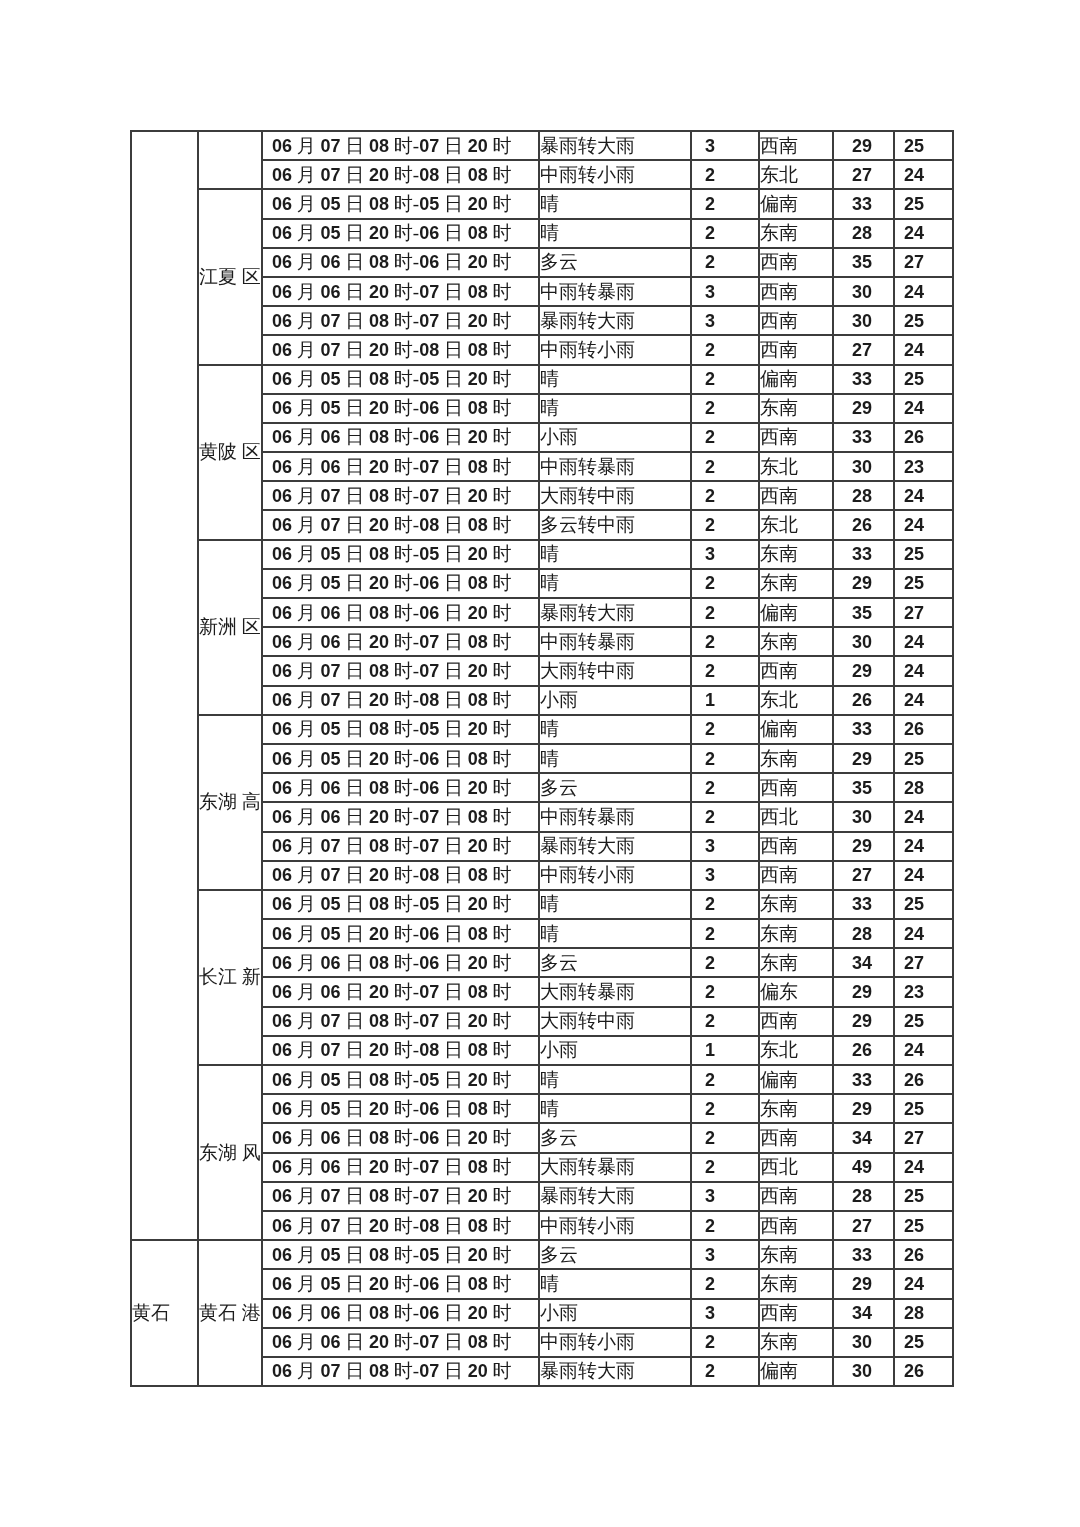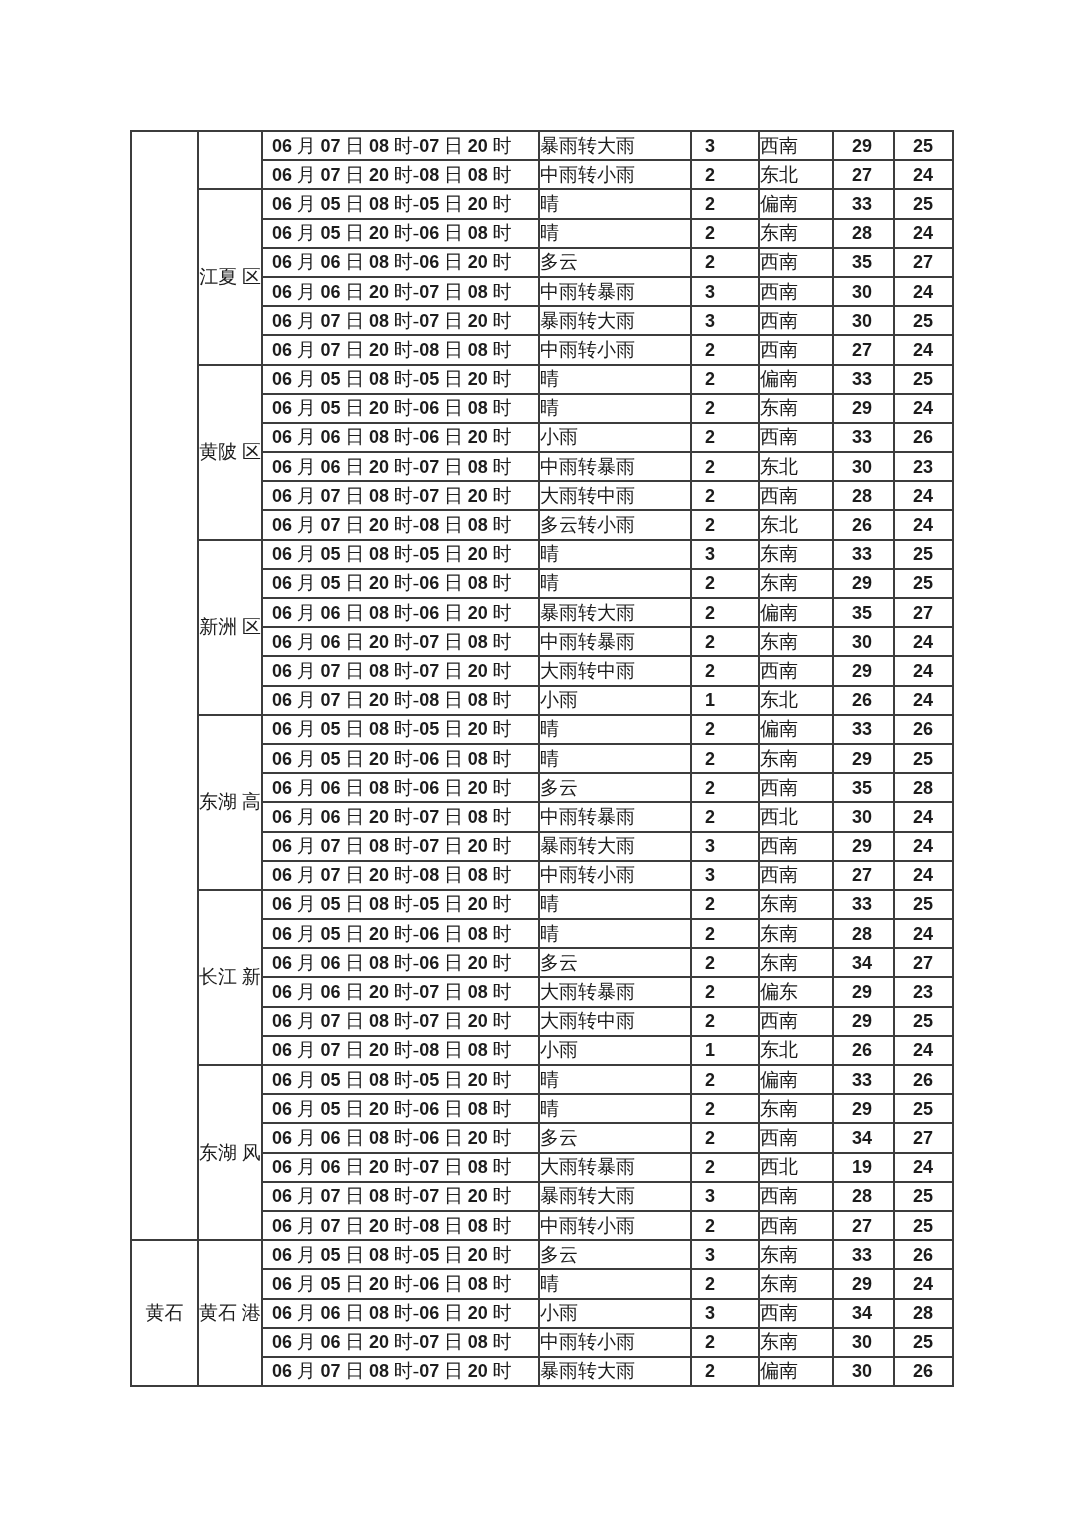--- a/index.html
+++ b/index.html
@@ -23,30 +23,29 @@
   }
   table.forecast td {
     border: 2px solid #3c3c3c;
     font-size: 19px;
     vertical-align: middle;
     height: 29.2px;
     overflow: hidden;
     white-space: nowrap;
   }
   td.c-city, td.c-district {
-    text-align: center;
     white-space: pre-line;
     line-height: 26px;
   }
   td.c-time    { padding-left: 9px;  }
   td.c-weather { }
   td.c-force   { padding-left: 13px; }
   td.c-dir     {  }
   td.c-high    { padding-left: 18px; }
-  td.c-low     { padding-left: 18px; }
+  td.c-low     { padding-left: 9px; }
   .num {
     font-family: "Liberation Sans", "DejaVu Sans", sans-serif;
     font-weight: 600;
     font-size: 18px;
   }
 </style>
 </head>
 <body>
 
 <div class="page">
@@ -167,21 +166,21 @@
         <tr>
           <td class="c-time"><span class="num">06</span> 月 <span class="num">07</span> 日 <span class="num">08</span> 时-<span class="num">07</span> 日 <span class="num">20</span> 时</td>
           <td class="c-weather">大雨转中雨</td>
           <td class="c-force"><span class="num">2</span></td>
           <td class="c-dir">西南</td>
           <td class="c-high"><span class="num">28</span></td>
           <td class="c-low"><span class="num">24</span></td>
         </tr>
         <tr>
           <td class="c-time"><span class="num">06</span> 月 <span class="num">07</span> 日 <span class="num">20</span> 时-<span class="num">08</span> 日 <span class="num">08</span> 时</td>
-          <td class="c-weather">多云转小雨</td>
+          <td class="c-weather">多云转中雨</td>
           <td class="c-force"><span class="num">2</span></td>
           <td class="c-dir">东北</td>
           <td class="c-high"><span class="num">26</span></td>
           <td class="c-low"><span class="num">24</span></td>
         </tr>
         <tr>
           <td class="c-district" rowspan="6">新洲
 区</td>
           <td class="c-time"><span class="num">06</span> 月 <span class="num">05</span> 日 <span class="num">08</span> 时-<span class="num">05</span> 日 <span class="num">20</span> 时</td>
           <td class="c-weather">晴</td>
@@ -356,21 +355,21 @@
           <td class="c-force"><span class="num">2</span></td>
           <td class="c-dir">西南</td>
           <td class="c-high"><span class="num">34</span></td>
           <td class="c-low"><span class="num">27</span></td>
         </tr>
         <tr>
           <td class="c-time"><span class="num">06</span> 月 <span class="num">06</span> 日 <span class="num">20</span> 时-<span class="num">07</span> 日 <span class="num">08</span> 时</td>
           <td class="c-weather">大雨转暴雨</td>
           <td class="c-force"><span class="num">2</span></td>
           <td class="c-dir">西北</td>
-          <td class="c-high"><span class="num">19</span></td>
+          <td class="c-high"><span class="num">49</span></td>
           <td class="c-low"><span class="num">24</span></td>
         </tr>
         <tr>
           <td class="c-time"><span class="num">06</span> 月 <span class="num">07</span> 日 <span class="num">08</span> 时-<span class="num">07</span> 日 <span class="num">20</span> 时</td>
           <td class="c-weather">暴雨转大雨</td>
           <td class="c-force"><span class="num">3</span></td>
           <td class="c-dir">西南</td>
           <td class="c-high"><span class="num">28</span></td>
           <td class="c-low"><span class="num">25</span></td>
         </tr>

